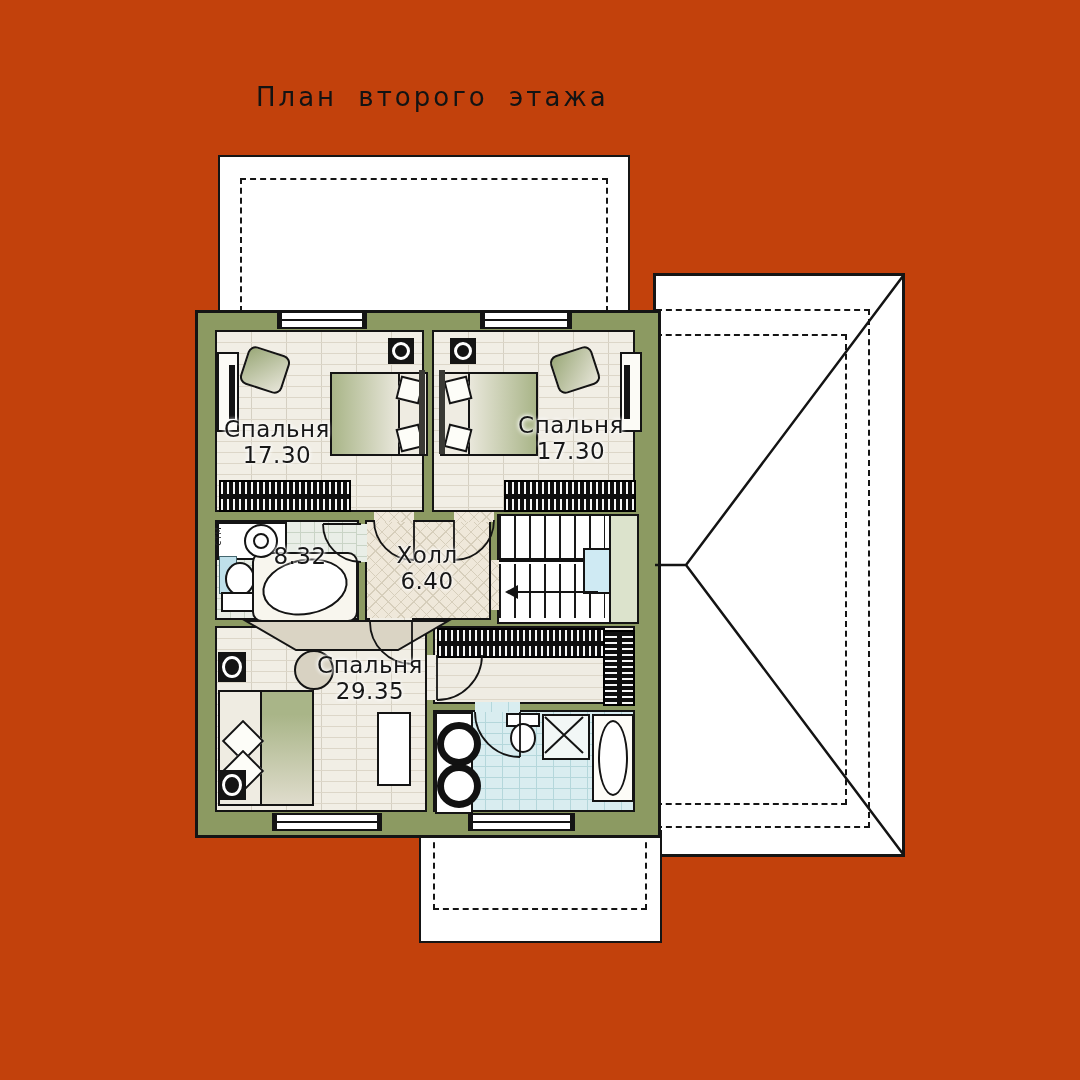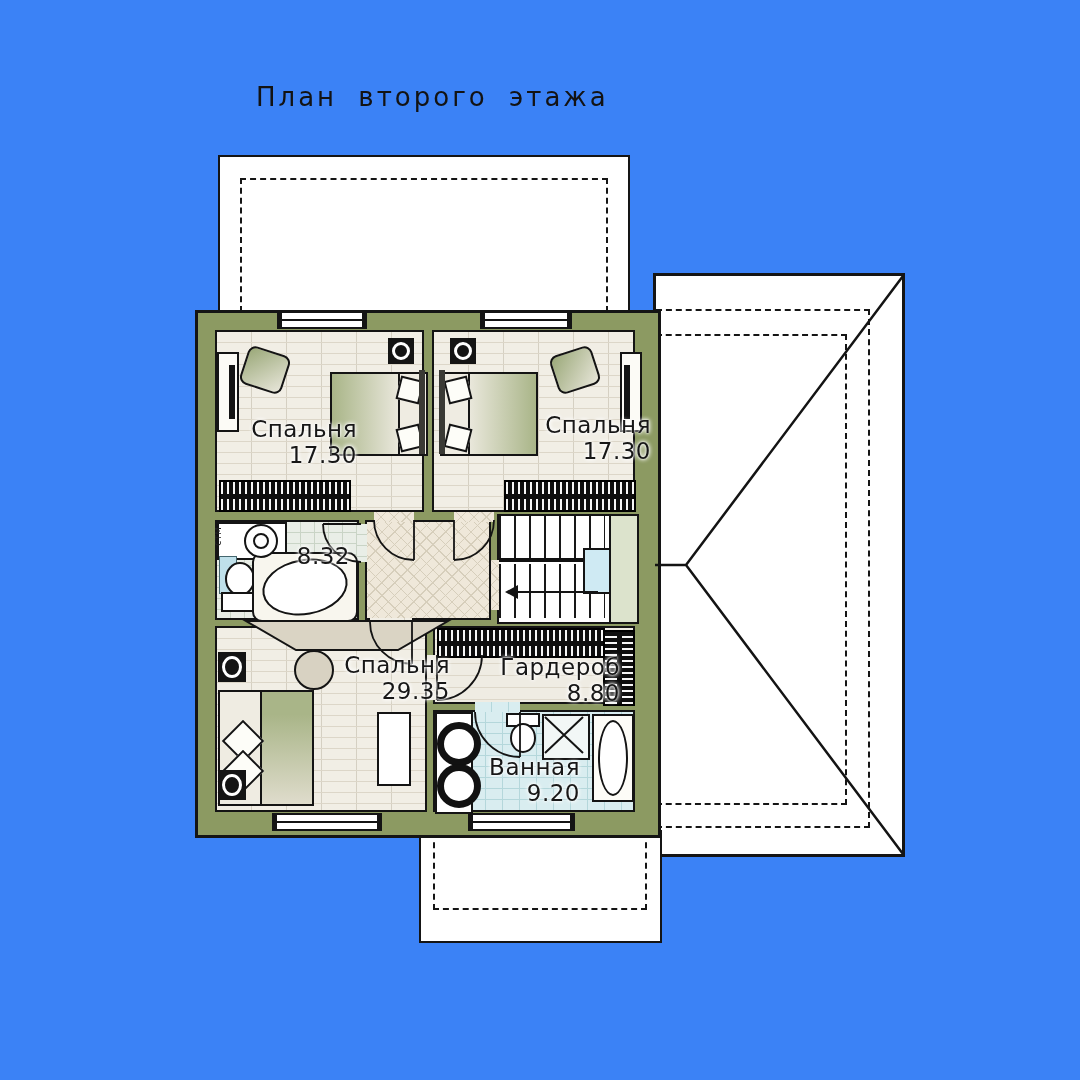--- a/index.html
+++ b/index.html
@@ -1,21 +1,21 @@
 <!DOCTYPE html>
 <html><head>
 <meta charset="utf-8">
 <style>
   html,body{margin:0;padding:0;background:#fff;}
-  #scene{position:relative;width:1080px;height:1080px;background:#3b82f6;overflow:hidden;
+  #scene{position:relative;width:1080px;height:1080px;background:#c2410c;overflow:hidden;
          font-family:"DejaVu Sans",sans-serif;}
   
   .title{position:absolute;left:256px;top:82px;font-size:26px;letter-spacing:3px;word-spacing:10px;
          color:#131313;white-space:nowrap;font-weight:500;}
-  .lbl{position:absolute;font-size:23px;line-height:1.12;color:#171717;text-align:right;
+  .lbl{position:absolute;font-size:23px;line-height:1.12;color:#171717;text-align:center;
        letter-spacing:.5px;text-shadow:0 0 2px #fff,0 0 4px #fff,0 0 5px #fff;z-index:30;}
   .wm{position:absolute;left:108px;top:468px;font-size:88px;font-weight:bold;letter-spacing:-2px;
       color:rgba(255,255,255,.93);white-space:nowrap;z-index:60;
       text-shadow:5px 7px 7px rgba(45,45,45,.65),2px 3px 3px rgba(70,70,70,.45);}
   .vtxt{position:absolute;font-size:10px;color:#222;transform:rotate(-90deg);transform-origin:left top;z-index:31;}
   
   .solidbox{position:absolute;border:2px solid #151515;background:#fff;box-sizing:border-box;}
   .dashedbox{position:absolute;border:2px dashed #151515;box-sizing:border-box;background:transparent;}
   .house{position:absolute;left:195px;top:310px;width:460px;height:522px;background:#8c9a62;
          border:3px solid #141414;z-index:10;}
@@ -207,27 +207,23 @@
     <span>Спальня</span><br>
     <span>17.30</span>
   </div>
   <div class="lbl" style="left:491px;top:413px;width:160px;">
     <span>Спальня</span><br>
     <span>17.30</span>
   </div>
   <div class="lbl" style="left:250px;top:544px;width:100px;">
     <span>8.32</span>
   </div>
+  <div class="lbl" style="left:377px;top:543px;width:100px;">
+    <span>Холл</span><br>
+    <span>6.40</span>
+  </div>
   <div class="lbl" style="left:290px;top:653px;width:160px;">
     <span>Спальня</span><br>
     <span>29.35</span>
   </div>
-  <div class="lbl" style="left:460px;top:655px;width:160px;">
-    <span>Гардероб</span><br>
-    <span>8.80</span>
-  </div>
-  <div class="lbl" style="left:420px;top:755px;width:160px;">
-    <span>Ванная</span><br>
-    <span>9.20</span>
-  </div>
 
 
 </div>
 
 </body></html>

